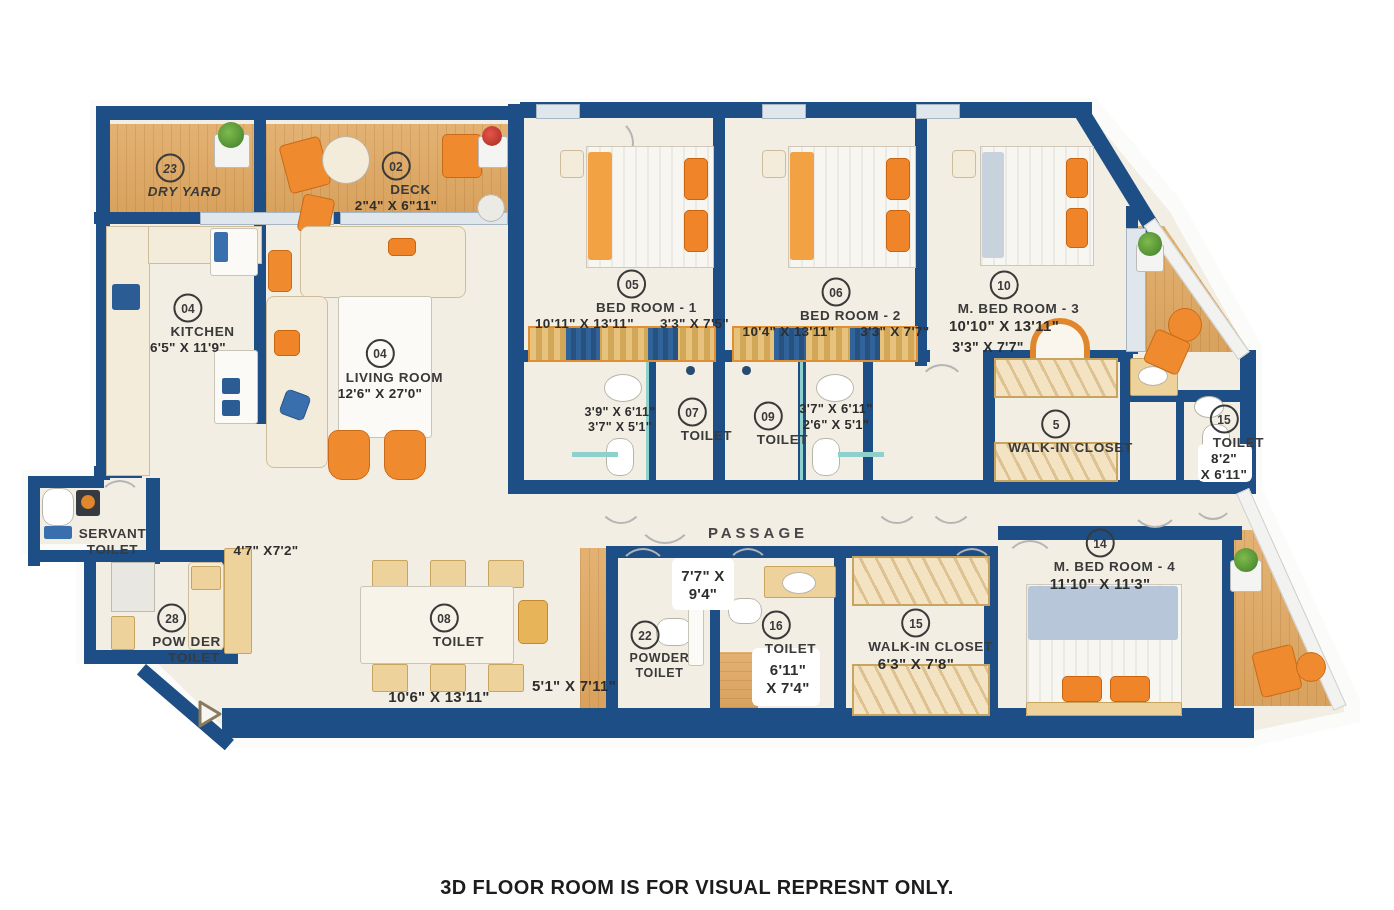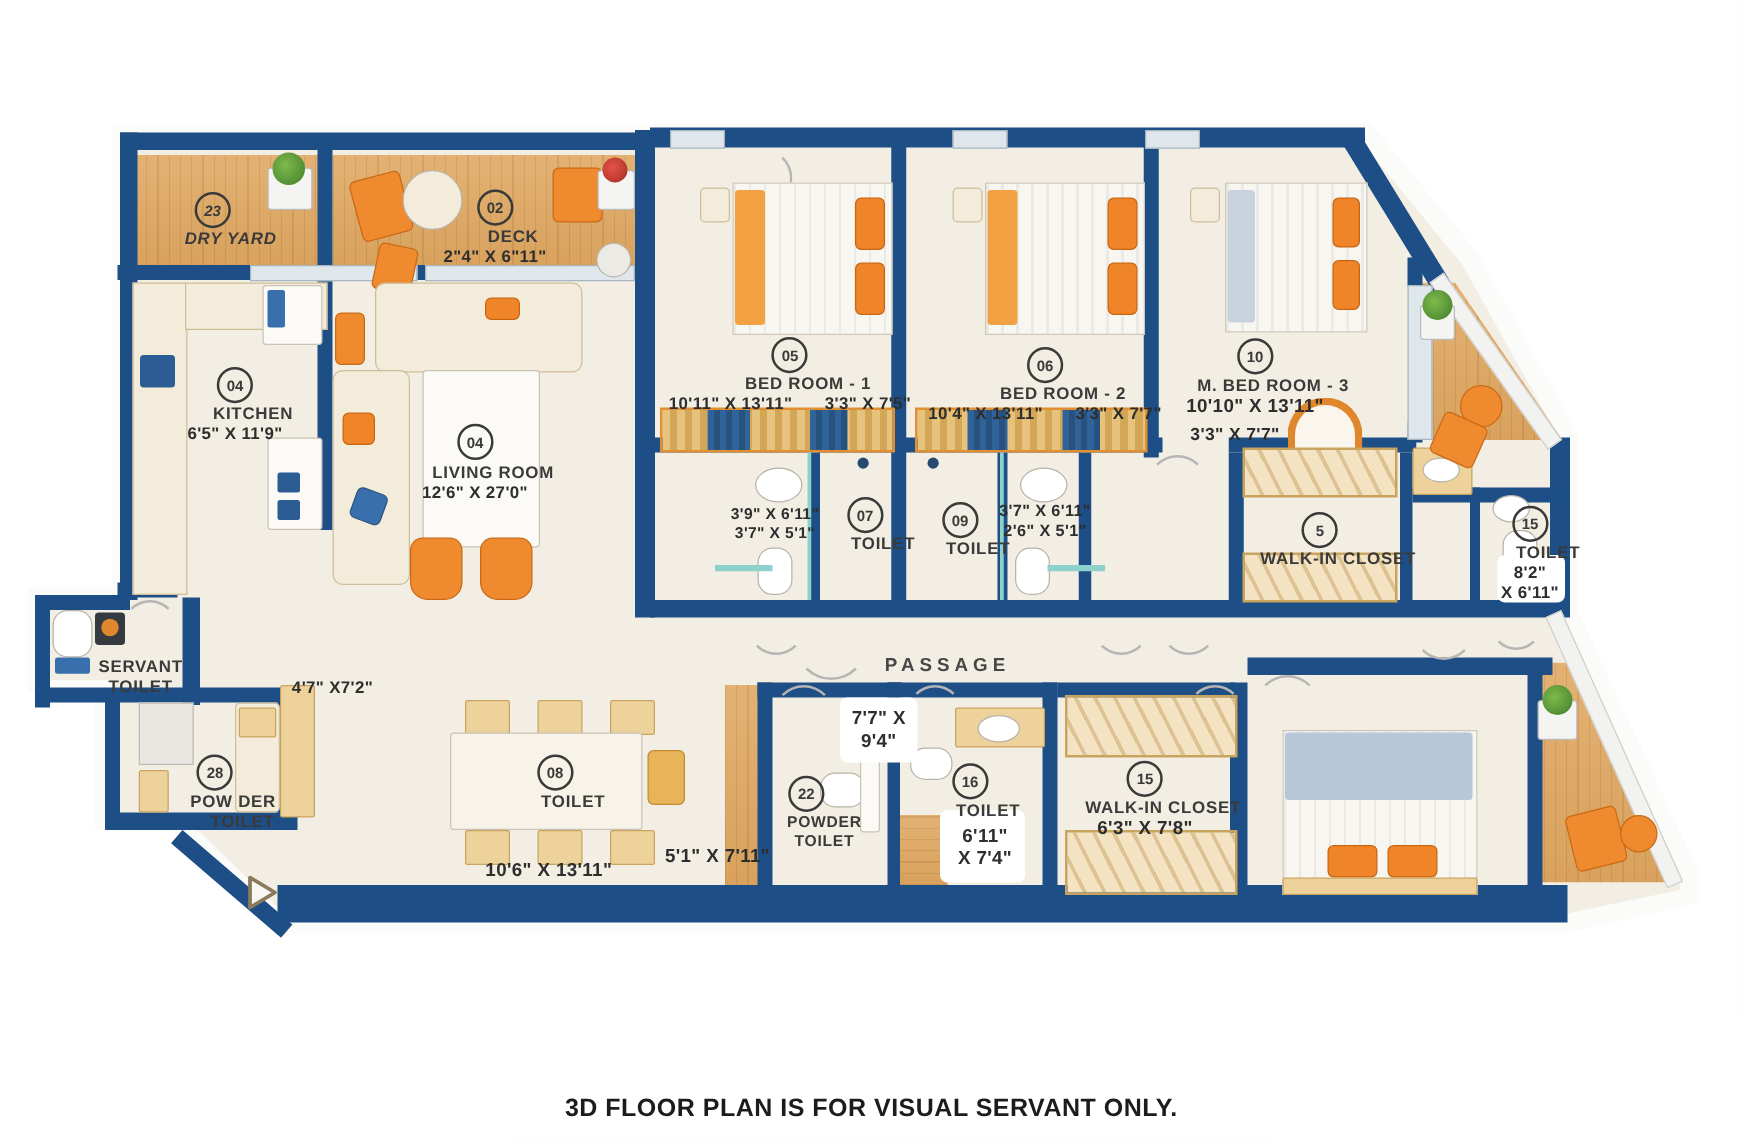--- a/index.html
+++ b/index.html
@@ -378,15 +378,20 @@
   </div>
   <div class="lbl" style="left:788px;top:678px;z-index:45;">
     <span class="dims" style="font-size:15px;">6'11"</span>
     <span class="dims" style="font-size:15px;">X 7'4"</span>
   </div>
   <div class="lbl" style="left:916px;top:640px;">
     <span class="circ">15</span>
     <span class="rname">WALK-IN CLOSET</span>
     <span class="dims" style="font-size:15px;">6'3" X 7'8"</span>
   </div>
-
-  <div class="caption">3D FLOOR PLAN IS FOR VISUAL SERVANT ONLY.</div>
+  <div class="lbl" style="left:1100px;top:560px;">
+    <span class="circ">14</span>
+    <span class="rname">M. BED ROOM - 4</span>
+    <span class="dims" style="font-size:15px;">11'10" X 11'3"</span>
+  </div>
+
+  <div class="caption">3D FLOOR ROOM IS FOR VISUAL REPRESNT ONLY.</div>
 </div>
 
 </body></html>

